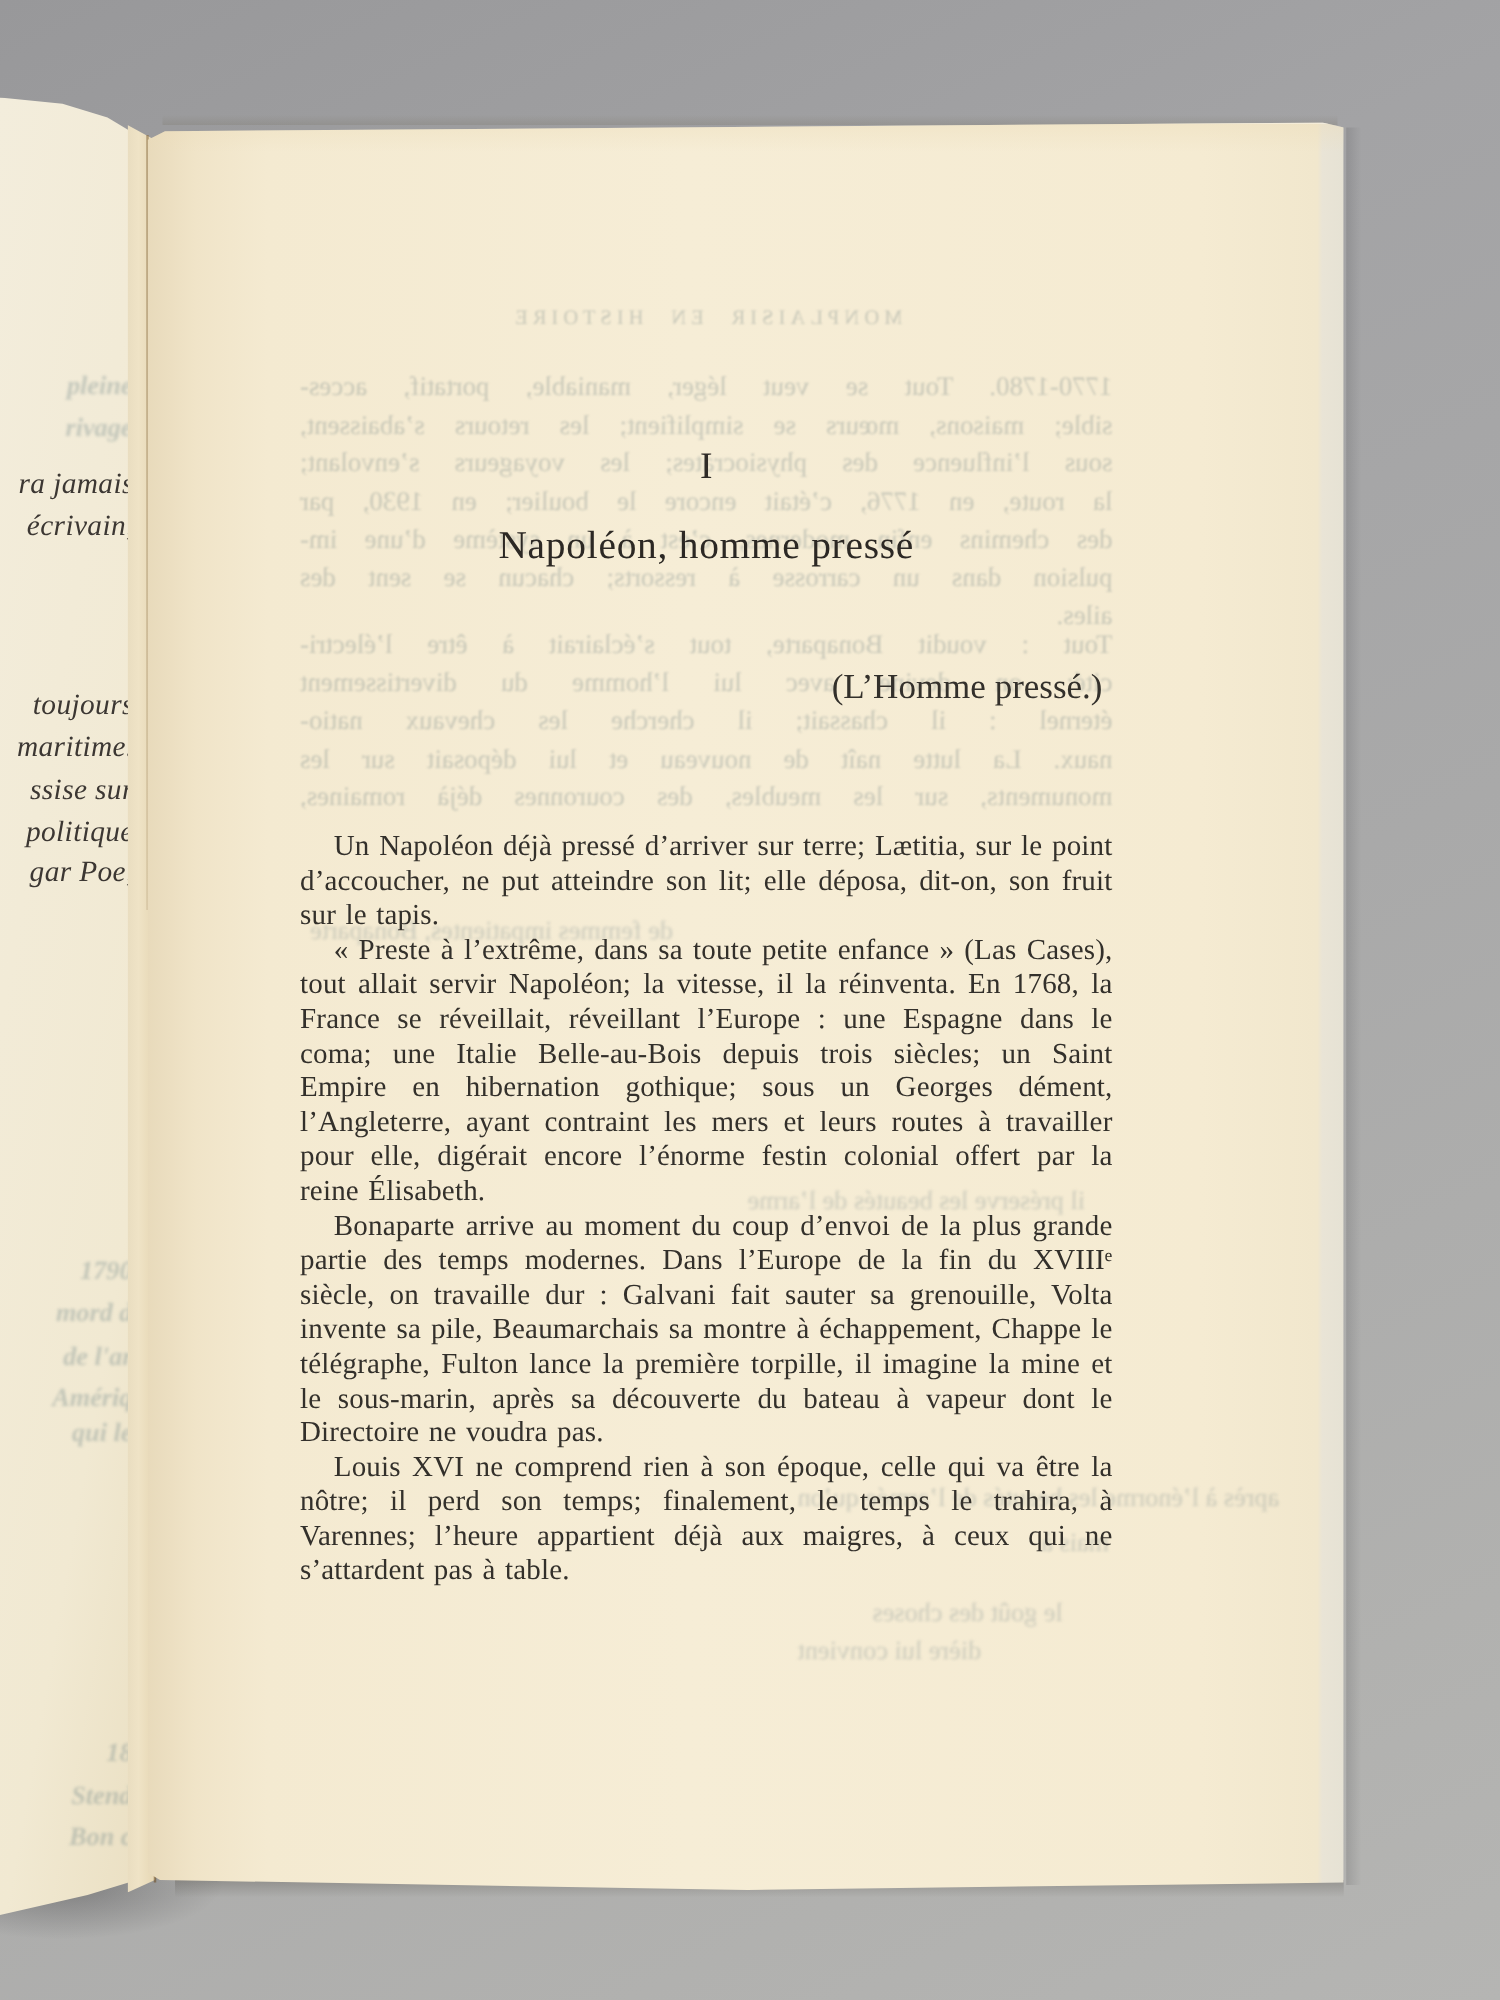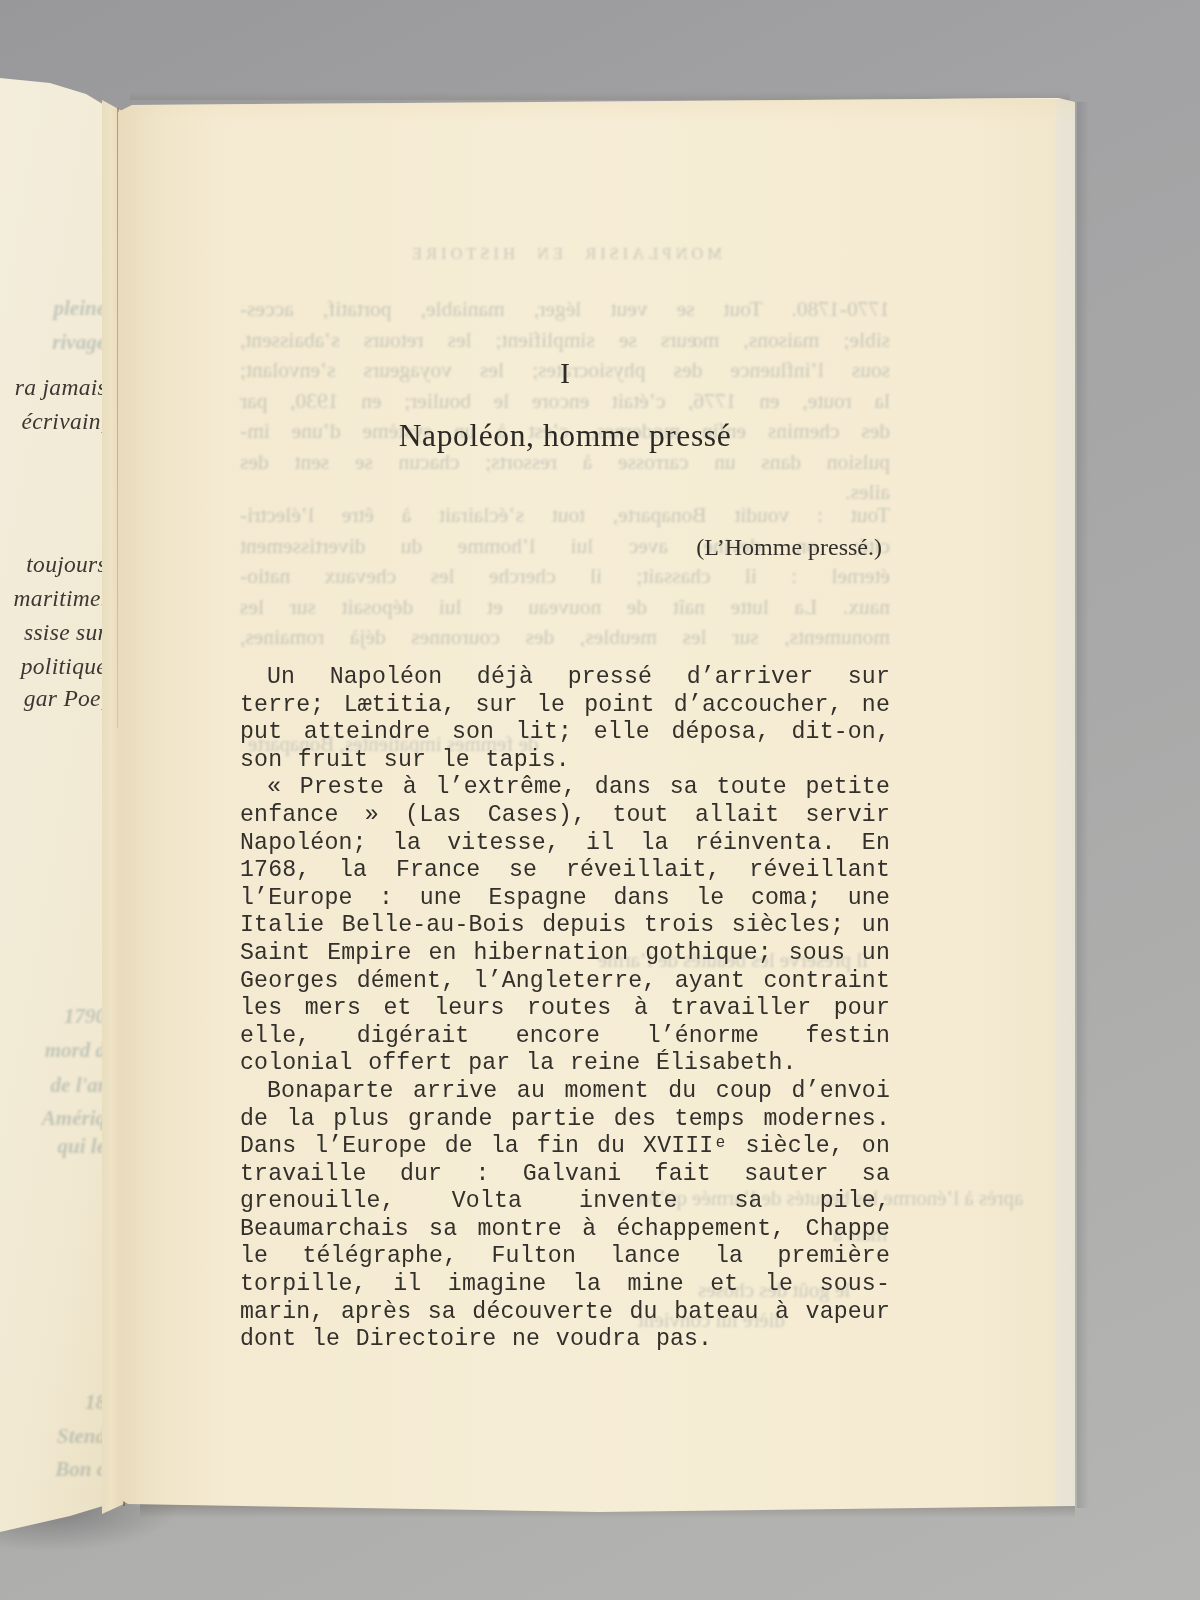--- a/index.html
+++ b/index.html
@@ -47,29 +47,29 @@
       linear-gradient(180deg,rgba(235,220,185,.45) 0,rgba(235,220,185,0) 26px),
       linear-gradient(90deg,#e8dabb 0%,#f0e4c8 4%,#f4ead1 10%,#f6edd6 45%,#f5ebd2 88%,#f1e7cd 97.8%,#e9e4d6 98.2%,#e6e2d4 100%);
     clip-path:polygon(0 16px,14px 9px,940px 2px,957px 6px,957px 1410px,480px 1416px,10px 1408px,0 1402px);
     box-shadow:inset 0 3px 0 rgba(255,255,255,.45);
   }
   .rp-inner{position:absolute;left:0;top:0;width:100%;height:100%;}
 
   
   .column{position:absolute;left:122px;top:568px;width:650px;color:#33302b;}
   .column p{margin:0;text-indent:27px;font-size:23.2px;line-height:27.6px;
-    text-align:justify;letter-spacing:.15px;word-spacing:1.6px;font-family:Liberation Mono, monospace;}
+    text-align:justify;letter-spacing:.15px;word-spacing:1.6px;}
   .chapter-number{position:absolute;left:122px;top:260px;width:650px;text-align:center;
     font-size:30px;color:#2f2b27;}
   .chapter-title{position:absolute;left:122px;top:310px;width:650px;text-align:center;
     font-size:31.5px;letter-spacing:.6px;color:#2c2824;margin-top:12px;}
   .epigraph{position:absolute;left:402px;top:433px;width:372px;color:#33302b;}
   .epigraph .ep-text{margin:0;font-style:italic;font-size:19.6px;line-height:27px;
     text-align:justify;text-indent:20px;word-spacing:3px;letter-spacing:.2px;}
-  .epigraph .ep-attr{margin:5px 0 0;font-size:24px;text-align:right;padding-right:10px;}
+  .epigraph .ep-attr{margin:5px 0 0;font-size:28px;text-align:right;padding-right:10px;}
 
   
   .ghost{color:rgba(98,120,124,.30);filter:blur(1.05px);transform:scaleX(-1);}
   .ghost-header{position:absolute;left:122px;top:148px;width:650px;text-align:center;
     font-size:16.5px;letter-spacing:4px;word-spacing:10px;}
   .ghost-block{position:absolute;left:122px;width:650px;font-size:21.5px;}
   .ghost-block div{line-height:30.5px;text-align:justify;text-align-last:justify;
     word-spacing:2px;height:30.5px;overflow:hidden;}
   .ghost-block div.short{text-align-last:left;}
   .ghost-frag{position:absolute;white-space:nowrap;font-size:21px;
@@ -145,18 +145,19 @@
       <div class="chapter-title">Napoléon, homme pressé</div>
 
       <div class="epigraph">
         <p class="ep-attr">(L’Homme pressé.)</p>
       </div>
 
       <div class="column">
         <p>Un Napoléon déjà pressé d’arriver sur terre; Lætitia, sur le point d’accoucher, ne put atteindre son lit; elle déposa, dit-on, son fruit sur le tapis.</p>
         <p>« Preste à l’extrême, dans sa toute petite enfance » (Las Cases), tout allait servir Napoléon; la vitesse, il la réinventa. En 1768, la France se réveillait, réveillant l’Europe : une Espagne dans le coma; une Italie Belle-au-Bois depuis trois siècles; un Saint Empire en hibernation gothique; sous un Georges dément, l’Angleterre, ayant contraint les mers et leurs routes à travailler pour elle, digérait encore l’énorme festin colonial offert par la reine Élisabeth.</p>
         <p>Bonaparte arrive au moment du coup d’envoi de la plus grande partie des temps modernes. Dans l’Europe de la fin du XVIIIᵉ siècle, on travaille dur : Galvani fait sauter sa grenouille, Volta invente sa pile, Beaumarchais sa montre à échappement, Chappe le télégraphe, Fulton lance la première torpille, il imagine la mine et le sous-marin, après sa découverte du bateau à vapeur dont le Directoire ne voudra pas.</p>
+        <p>Louis XVI ne comprend rien à son époque, celle qui va être la nôtre; il perd son temps; finalement, le temps le trahira, à Varennes; l’heure appartient déjà aux maigres, à ceux qui ne s’attardent pas à table.</p>
       </div>
 
     </div>
   </div>
 
 </div>
 
 </body></html>

